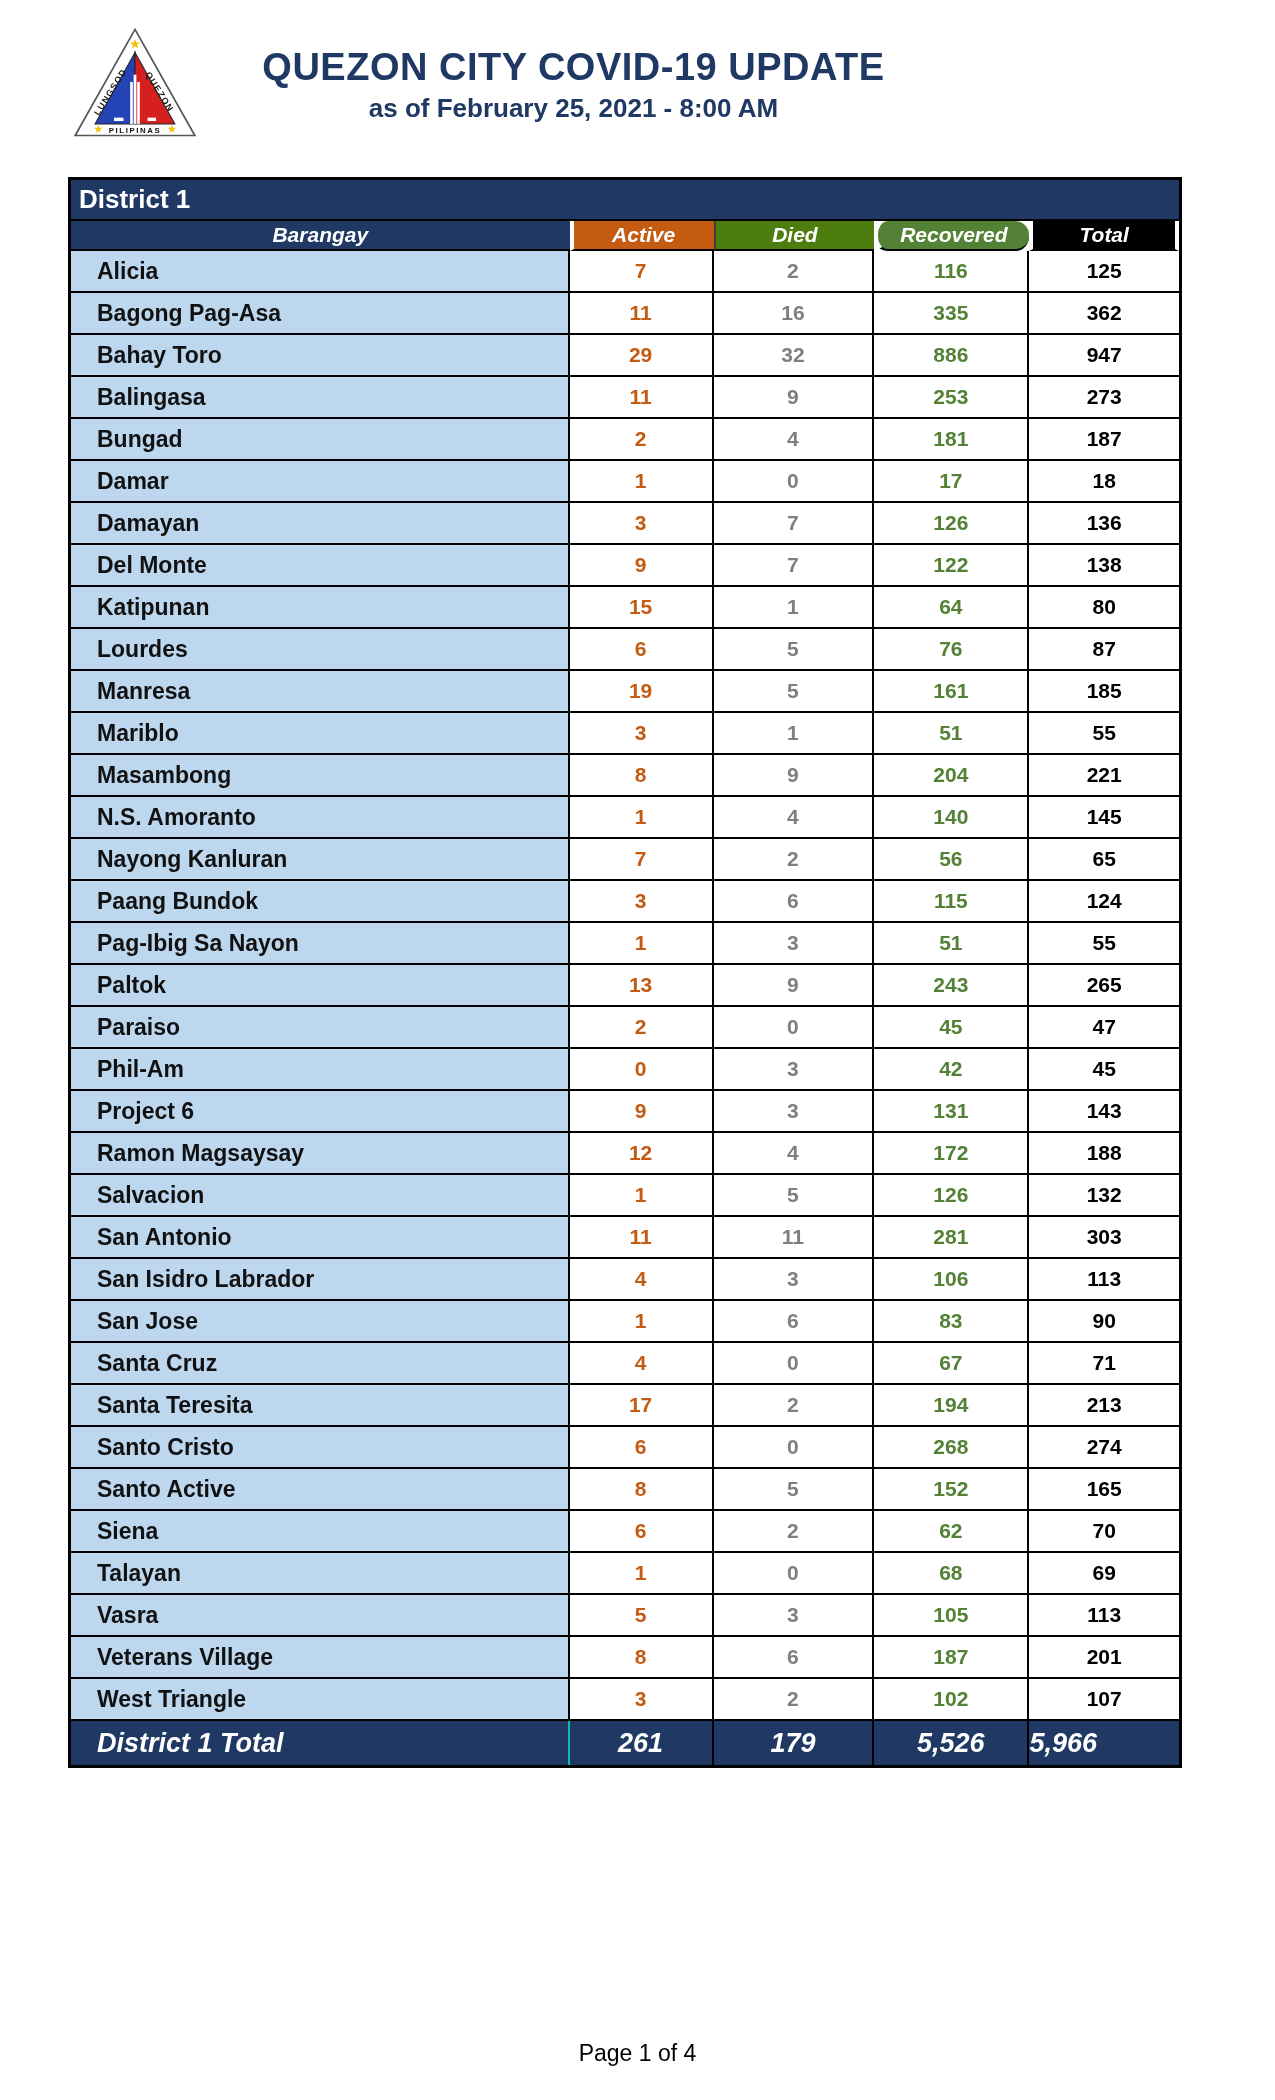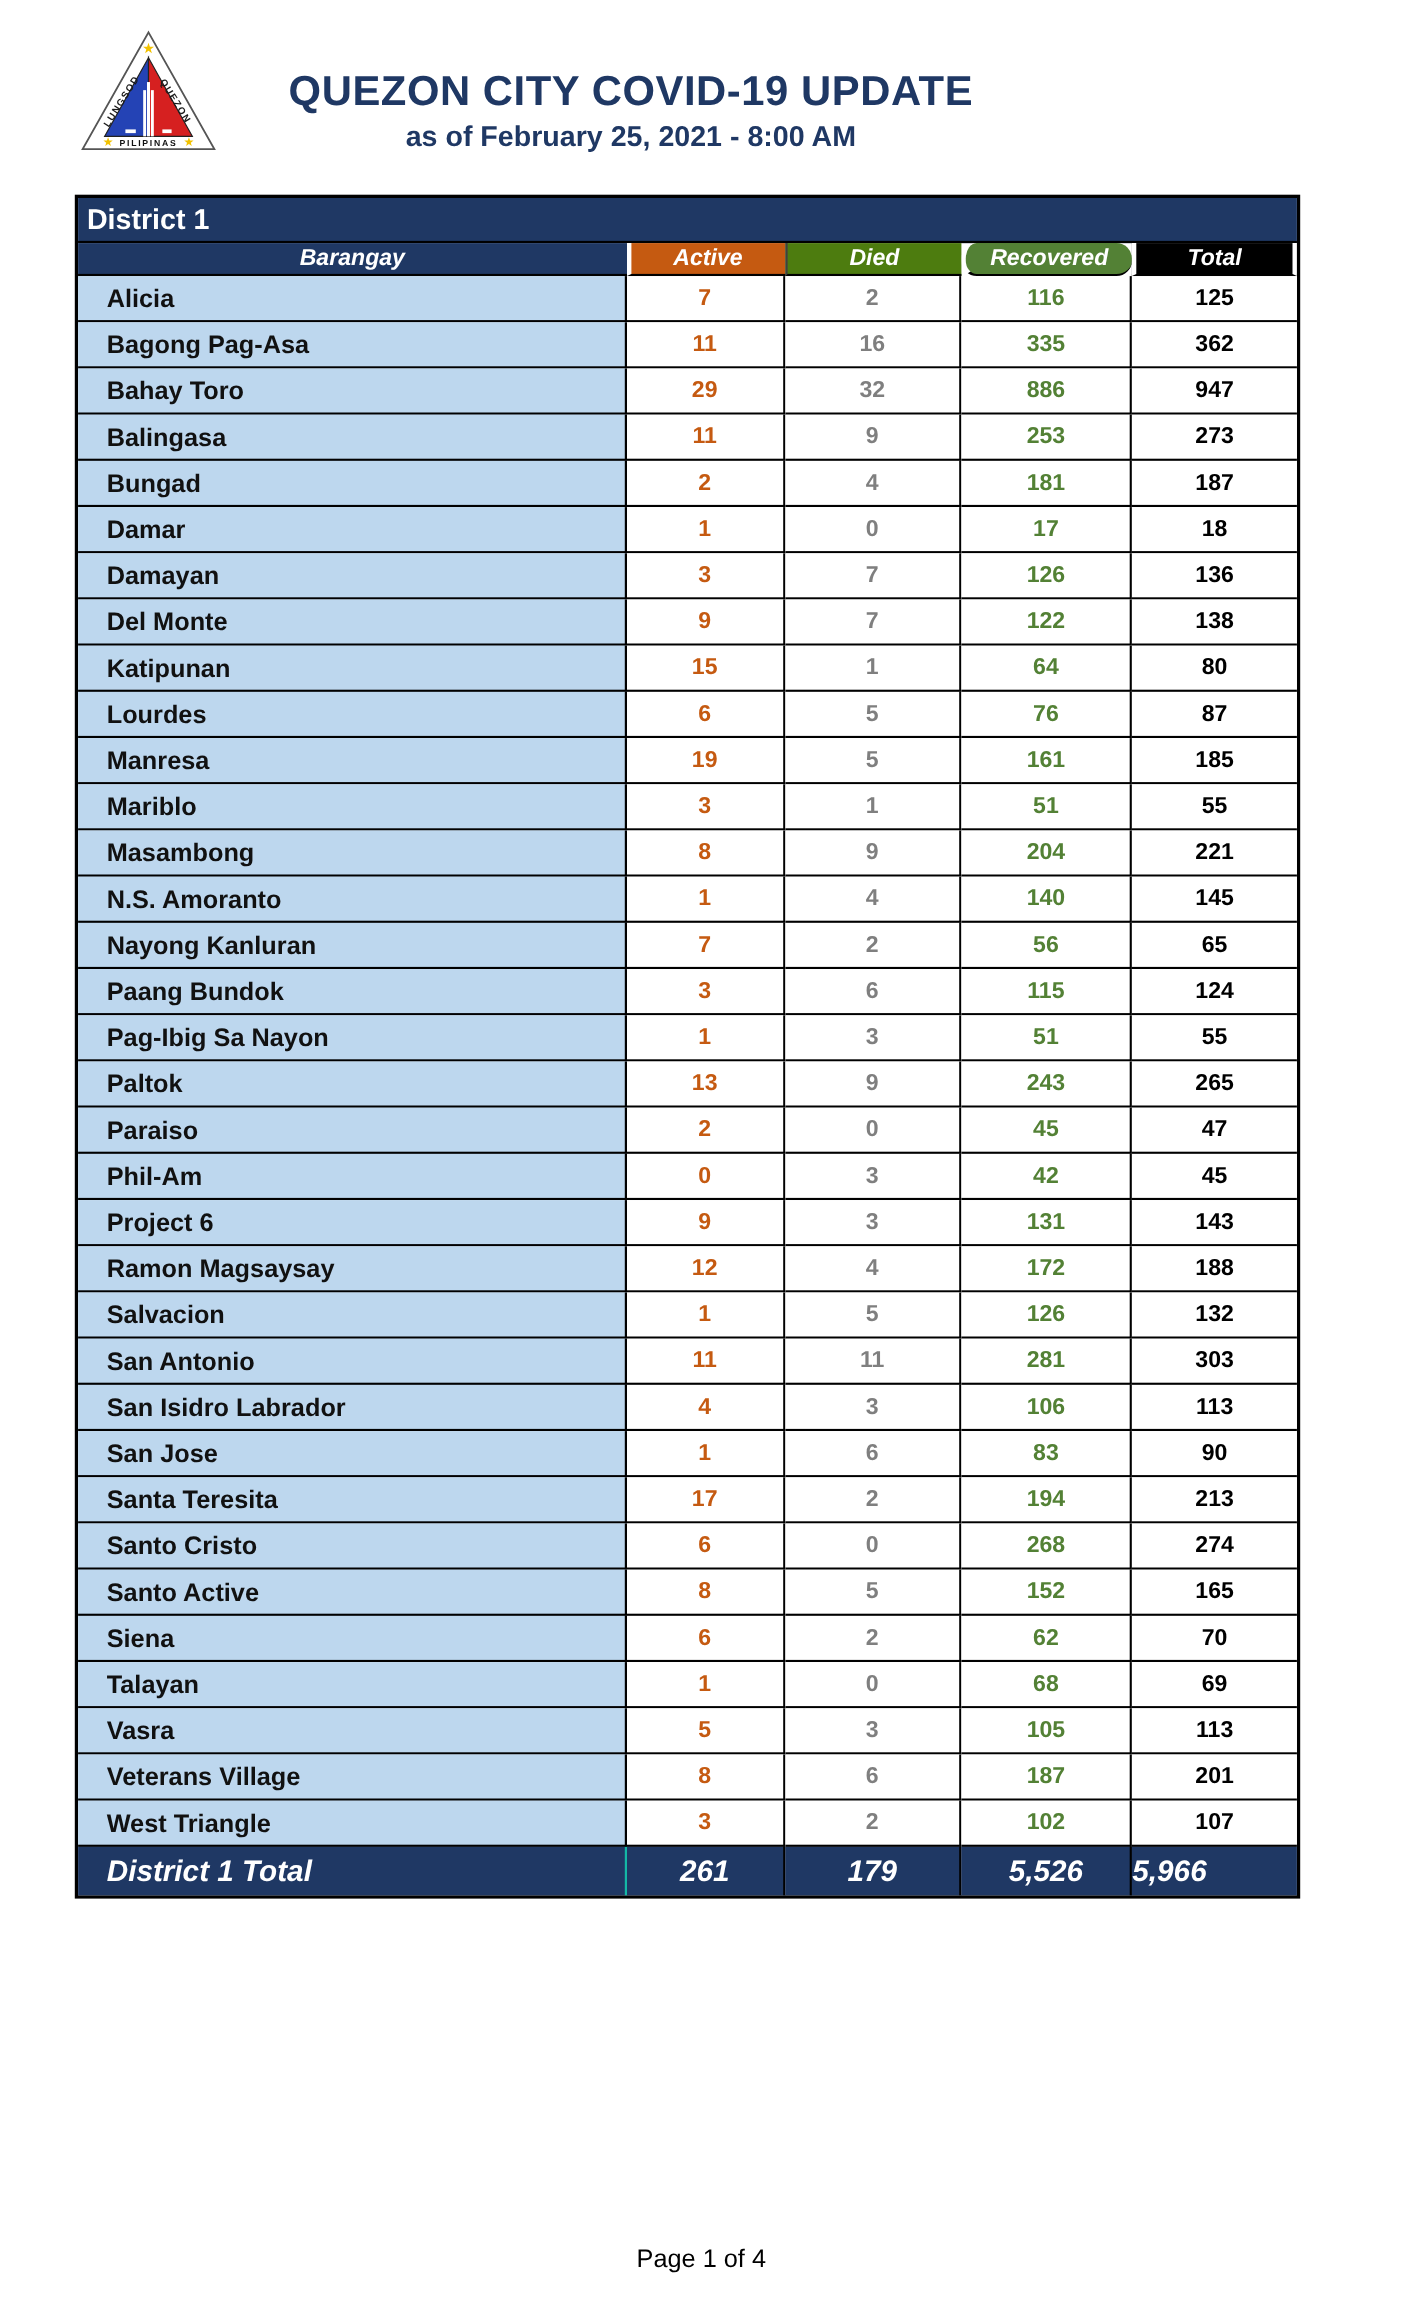--- a/index.html
+++ b/index.html
@@ -3,21 +3,21 @@
 <meta charset="utf-8">
 <style>
   * { margin:0; padding:0; box-sizing:border-box; }
   html,body { background:#ffffff; }
   body {
     width:1275px; height:2100px; position:relative;
     font-family:"Liberation Sans", sans-serif;
   }
   .logo { position:absolute; left:72px; top:26px; width:126px; height:114px; }
 
-  .header-text { position:absolute; left:0; top:60px; width:1147px; text-align:center; }
+  .header-text { position:absolute; left:0; top:44px; width:1147px; text-align:center; }
   .title { font-size:38px; font-weight:bold; color:#1F3864; letter-spacing:0.5px; line-height:46px; }
   .subtitle { font-size:26px; font-weight:bold; color:#1F3864; line-height:36px; }
 
   .table-wrap { position:absolute; left:68px; top:177px; width:1114px; }
   table { width:100%; border-collapse:separate; border-spacing:0; border:3px solid #000; }
 
   th, td { overflow:hidden; white-space:nowrap; }
 
   .district-row th {
     background:#1F3864; color:#fff; font-size:26px; font-weight:bold;
@@ -318,20 +318,27 @@
   </tr>
 
   <tr>
     <td class="name">San Jose</td>
     <td class="v-active">1</td>
     <td class="v-died">6</td>
     <td class="v-recovered">83</td>
     <td class="v-total">90</td>
   </tr>
 
+  <tr>
+    <td class="name">Santa Cruz</td>
+    <td class="v-active">4</td>
+    <td class="v-died">0</td>
+    <td class="v-recovered">67</td>
+    <td class="v-total">71</td>
+  </tr>
 
   <tr>
     <td class="name">Santa Teresita</td>
     <td class="v-active">17</td>
     <td class="v-died">2</td>
     <td class="v-recovered">194</td>
     <td class="v-total">213</td>
   </tr>
 
   <tr>

